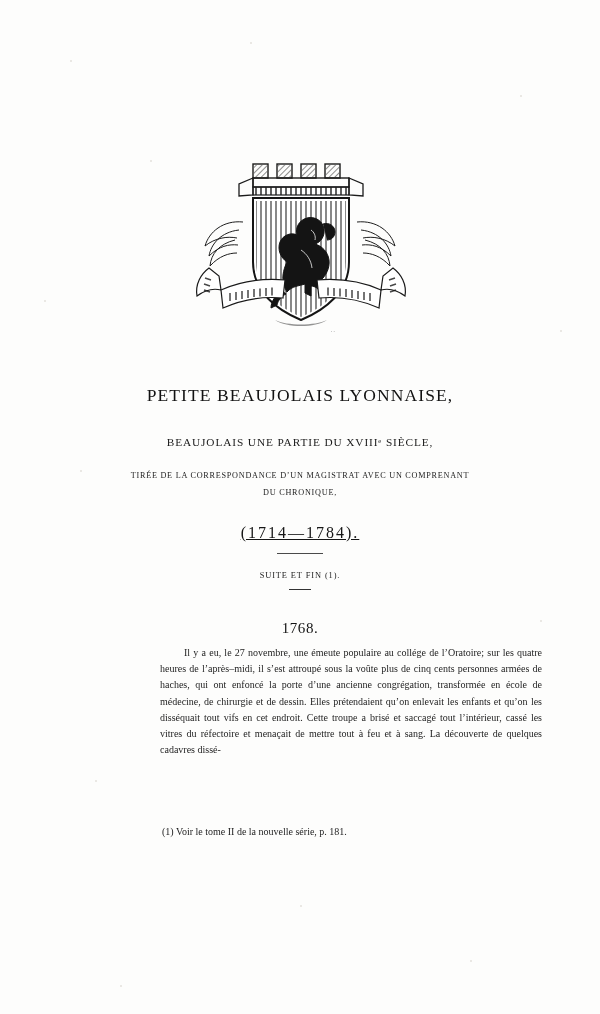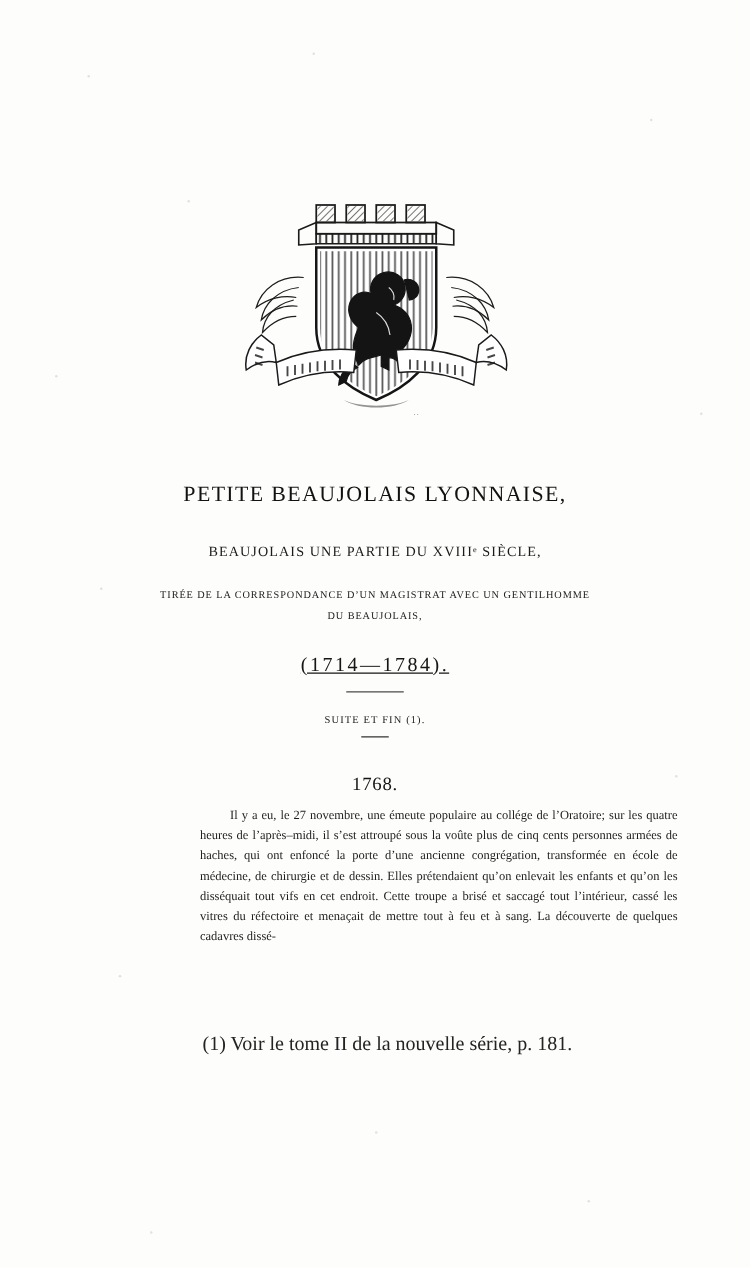--- a/index.html
+++ b/index.html
@@ -129,21 +129,21 @@
     left: 148px;
     width: 0px;
     height: 1px;
     background: #555;
   }
   .footnote {
     position: absolute;
     top: 824px;
     left: 162px;
     width: 370px;
-    font-size: 16px;
+    font-size: 10px;
     line-height: 1.5;
     color: #232323;
   }
 </style>
 </head>
 <body>
 
 <div class="page">
 
   <div class="speck" style="left:70px;  top:60px;  width:2px; height:2px;"></div>
@@ -239,22 +239,22 @@
       <path d="M140 170 C152 178 180 178 192 170 C180 176 152 176 140 170 Z" fill="#2a2a2a" opacity=".5"></path>
 
       <text x="196" y="182" font-family="Liberation Serif, serif" font-size="5" fill="#333">. .</text>
     </svg>
   </div>
 
   <div class="title-block">
     <h1 class="main-title">PETITE BEAUJOLAIS LYONNAISE,</h1>
     <div class="subtitle-1">BEAUJOLAIS UNE PARTIE DU XVIIIᵉ SIÈCLE,</div>
     <div class="subtitle-2">
-      <div>TIRÉE DE LA CORRESPONDANCE D’UN MAGISTRAT AVEC UN GENTILHOMME</div>
-      <div>DU BEAUJOLAIS,</div>
+      <div>TIRÉE DE LA CORRESPONDANCE D’UN MAGISTRAT AVEC UN COMPRENANT</div>
+      <div>DU CHRONIQUE,</div>
     </div>
     <div class="dates">(1714—1784).</div>
     <div class="rule"></div>
     <div class="suite">SUITE ET FIN (1).</div>
     <div class="rule-short"></div>
   </div>
 
   <div class="year">1768.</div>
 
   <div class="body-text">

